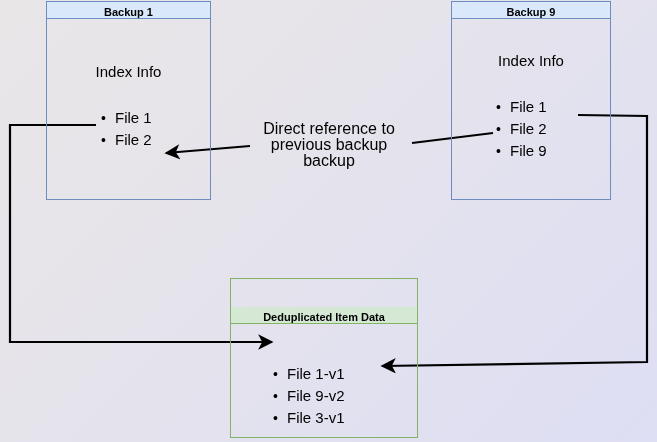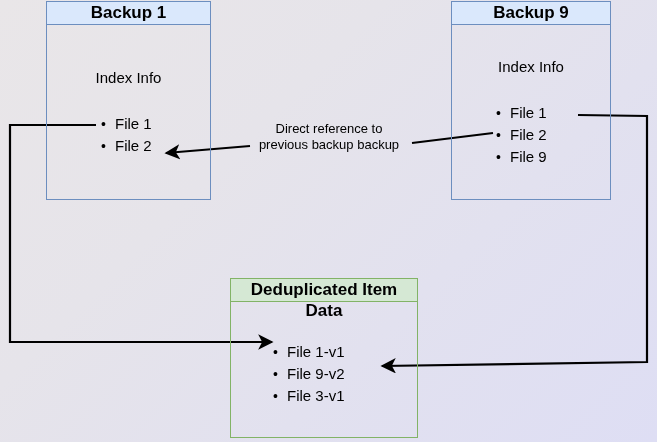--- a/index.html
+++ b/index.html
@@ -33,32 +33,33 @@
     position: absolute;
     box-sizing: border-box;
     border: 1px solid #6c8ebf;
     background: transparent;
   }
   .box.green {
     border-color: #82b366;
   }
   .box-header {
     box-sizing: border-box;
-    height: 23px;
+    height: 17px;
     line-height: 21px;
     text-align: center;
-    font-size: 17px;
+    font-size: 11px;
     font-weight: bold;
     color: #000000;
     background: #dae8fc;
     border-bottom: 1px solid #6c8ebf;
   }
   .box.green .box-header {
     background: #d5e8d4;
     border-bottom-color: #82b366;
+    margin-top: 28px;
   }
   .box-body {
     position: relative;
     height: calc(100% - 23px);
   }
   .index-title {
     position: absolute;
     width: 100%;
     text-align: center;
     font-size: 15px;
@@ -98,21 +99,21 @@
   #dedup { left: 230px; top: 278px; width: 188px; height: 160px; }
   #dedup .file-list { left: 40px; top: 39px; }
 
   
   #center-note {
     position: absolute;
     left: 249px;
     top: 121px;
     width: 160px;
     text-align: center;
-    font-size: 13px;
+    font-size: 16px;
     line-height: 16px;
     color: #000000;
   }
 </style>
 </head>
 <body>
 
 <div id="canvas">
 
   <svg id="wires" viewBox="0 0 657 442" width="657" height="442">

